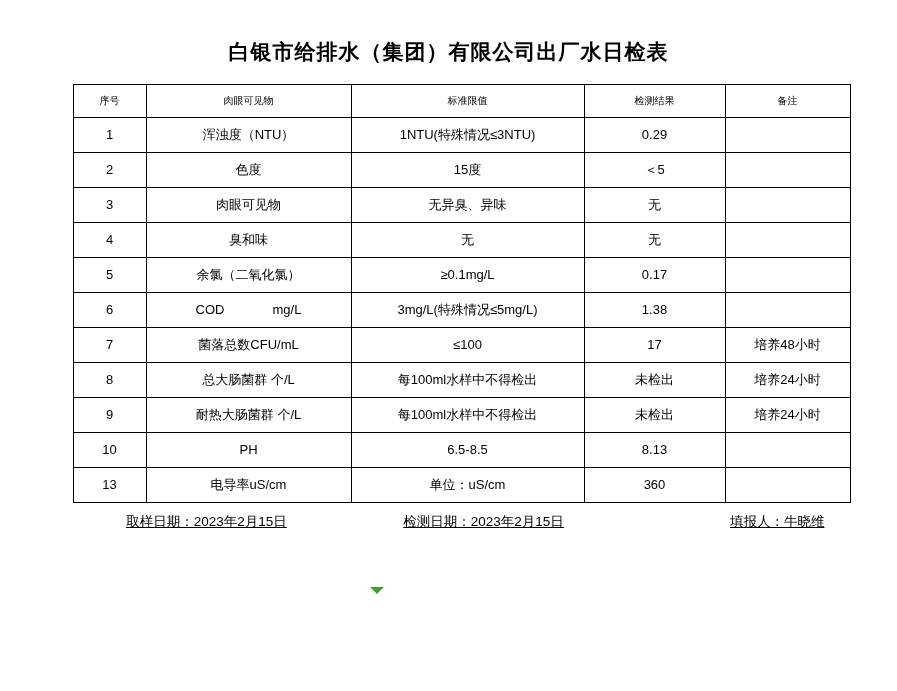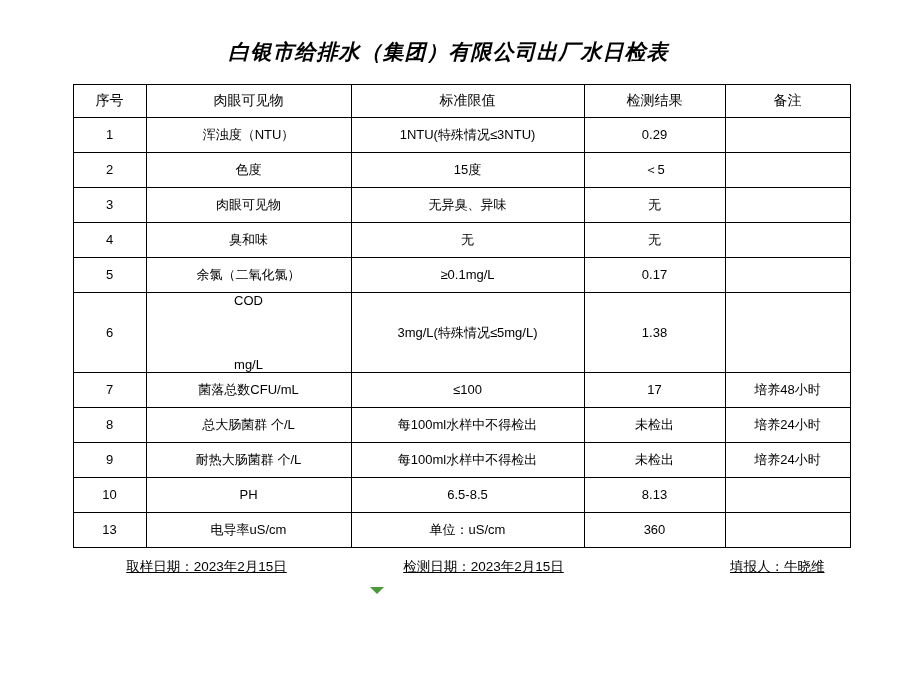--- a/index.html
+++ b/index.html
@@ -21,21 +21,20 @@
     background: #ffffff;
   }
   .doc-title {
     text-align: center;
     font-size: 21px;
     font-weight: bold;
     letter-spacing: 1px;
     margin-top: 38px;
     margin-bottom: 18px;
     color: #000;
-    font-style: italic;
   }
   .table-wrap {
     margin: 0 auto;
     width: 752px;
   }
   table.report {
     border-collapse: collapse;
     width: 752px;
     table-layout: fixed;
     background: #fff;
@@ -45,36 +44,34 @@
     height: 34px;
     font-size: 13px;
     font-weight: normal;
     text-align: center;
     vertical-align: middle;
     padding: 0 2px;
     line-height: 1.2;
     color: #000;
   }
   table.report thead td {
-    font-size: 14px;
+    font-size: 10px;
     height: 32px;
-    font-family: Liberation Serif, serif;
   }
   .col-no { width: 68px; }
   .col-item { width: 200px; }
   .col-limit { width: 228px; }
   .col-result { width: 136px; }
   .col-remark { width: 120px; }
 
   .item-cell-cod {
     display: flex;
     justify-content: center;
     align-items: center;
     gap: 48px;
-    flex-direction: column;
   }
   .footer-row {
     width: 752px;
     margin: 10px auto 0 auto;
     display: flex;
     font-size: 13.5px;
     color: #000;
     text-decoration: underline;
   }
   .footer-cell-1 { width: 268px; text-align: center; }

